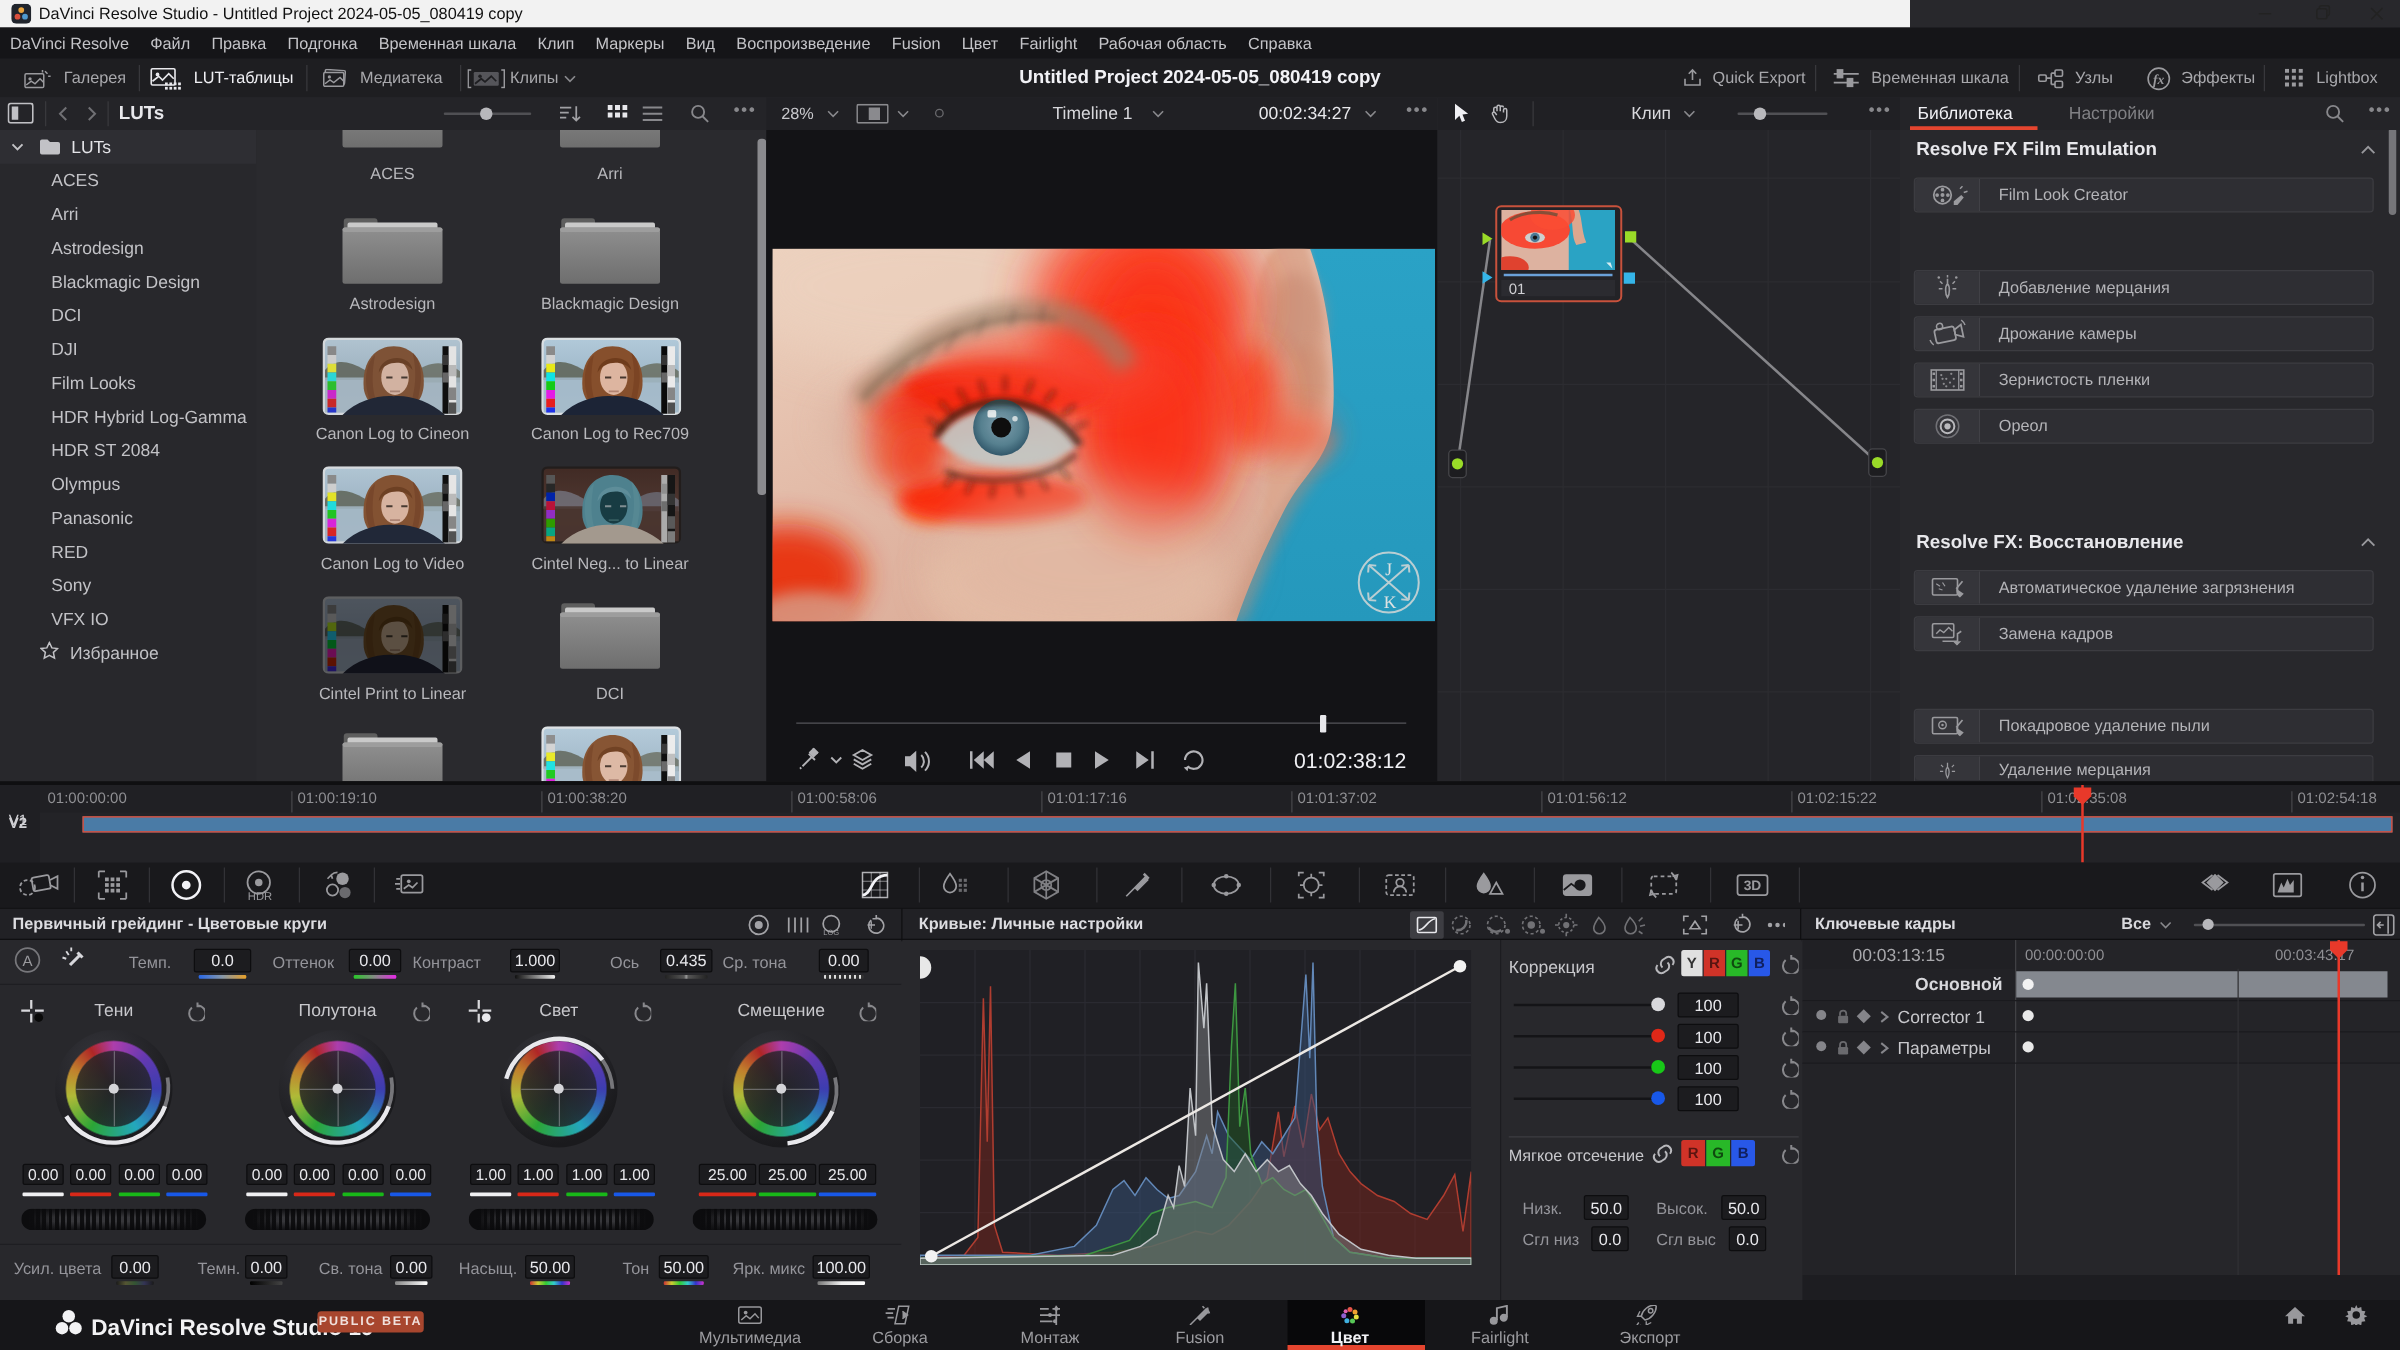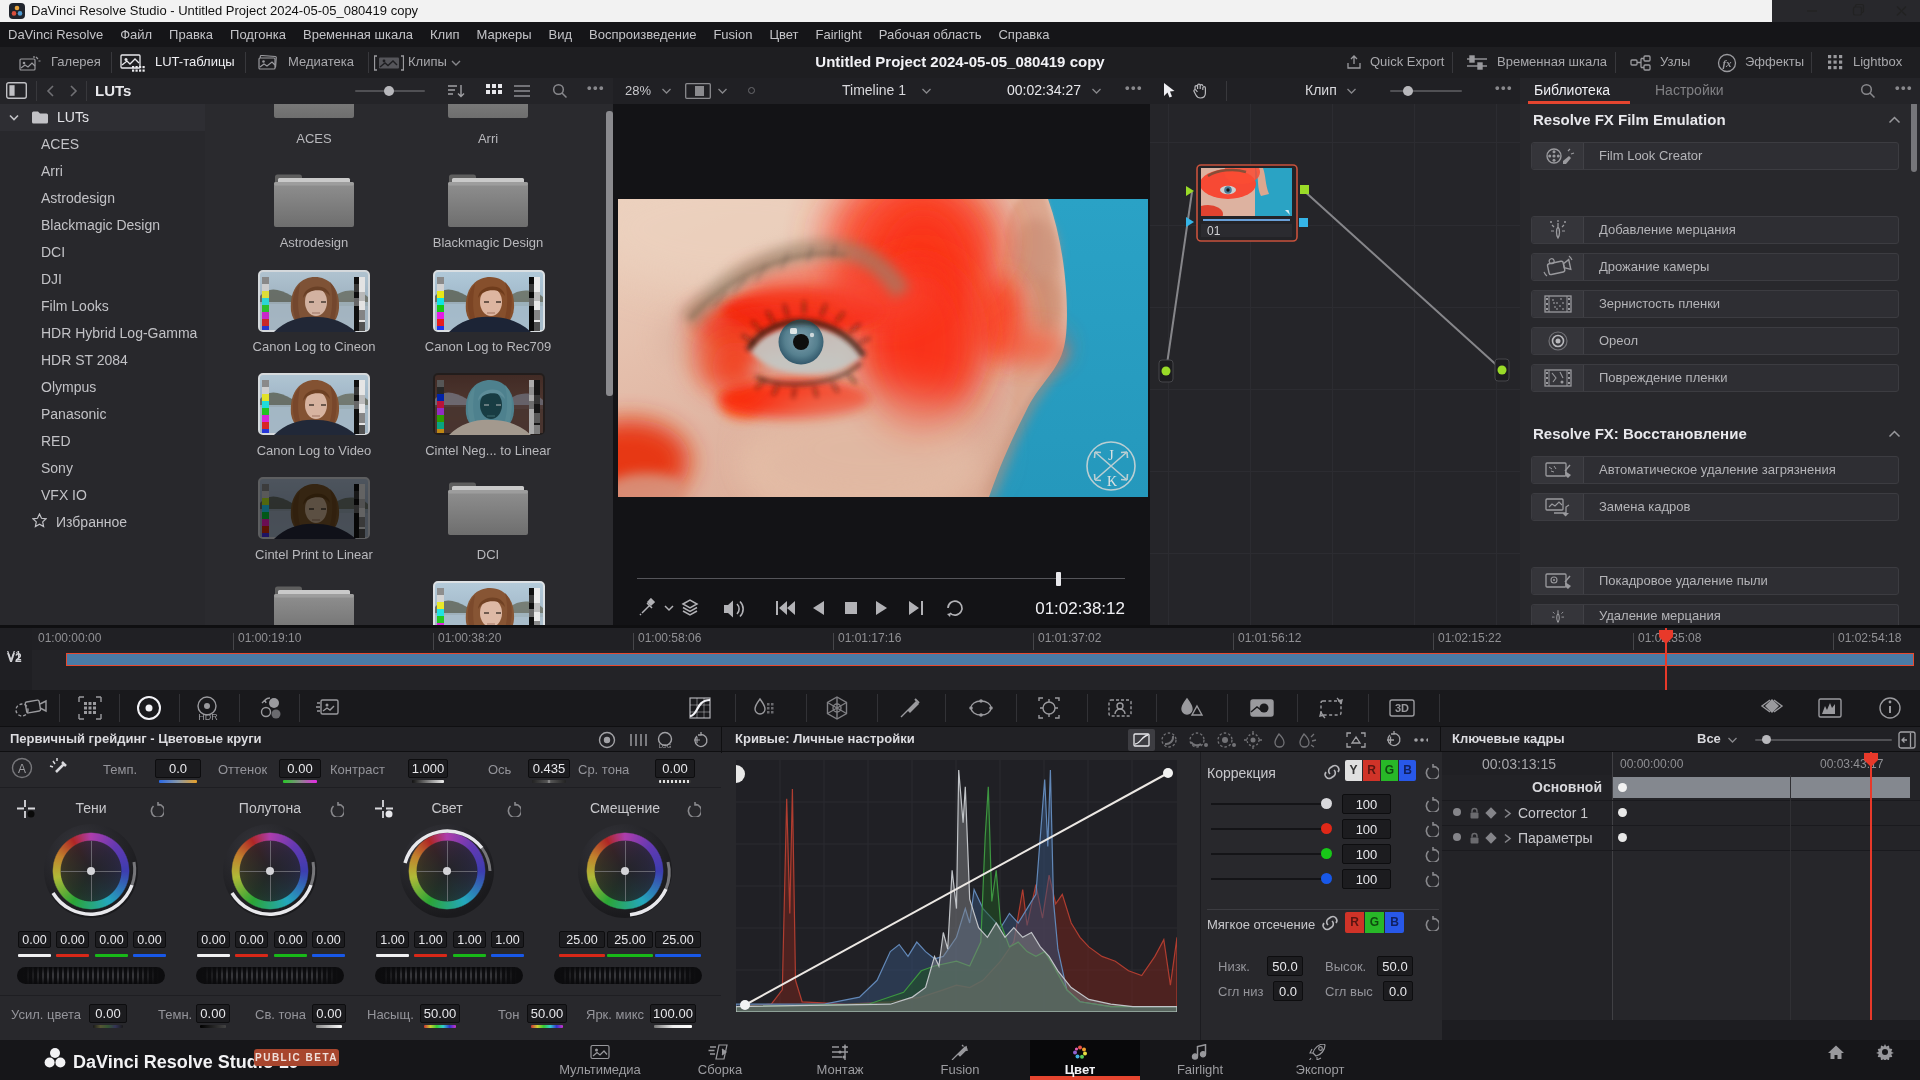--- a/index.html
+++ b/index.html
@@ -1,20 +1,20 @@
 <!DOCTYPE html>
 <html><head><meta charset="utf-8">
 <style>
 * { margin:0; padding:0; box-sizing:border-box; }
 html,body { width:1920px; height:1080px; overflow:hidden; background:#28282c;
   font-family:"Liberation Sans", sans-serif; }
 .abs { position:absolute; }
 #stage { position:relative; width:1920px; height:1080px; }
 
-#titlebar { left:0; top:0; width:1772px; height:22px; background:#f2f2f2; color:#111;
+#titlebar { left:0; top:0; width:1528px; height:22px; background:#f2f2f2; color:#111;
   font-size:13px; }
 #titlebar .ttext { position:absolute; left:31px; top:3px; }
 
 #menubar { left:0; top:22px; width:1920px; height:25px; background:#151518; color:#c4c4c8;
   font-size:13px; display:flex; align-items:center; }
 #menubar span { margin-left:17px; }
 #menubar span:first-child { margin-left:8px; }
 
 #toolbar { left:0; top:47px; width:1920px; height:31px; background:#1e1e21; color:#a8a8ac; font-size:13px;}
 .tsep { position:absolute; top:5px; width:1px; height:21px; background:#38383c; }
@@ -667,37 +667,20 @@
           </svg></div>
         <span class="fxtx">Зернистость пленки</span>
       </div>
   <div class="fxitem" style="top:223px">
         <div class="fxic"><svg width="52" height="26" viewBox="0 0 52 26">
             <circle cx="26" cy="13" r="9" fill="none" stroke="#9a9a9e" stroke-width="1.2" opacity="0.6"></circle>
             <circle cx="26" cy="13" r="5.5" fill="none" stroke="#b8b8bc" stroke-width="1.6"></circle>
             <circle cx="26" cy="13" r="2.5" fill="#b8b8bc"></circle>
           </svg></div>
         <span class="fxtx">Ореол</span>
-      </div>
-  <div class="fxitem" style="top:260px">
-        <div class="fxic"><svg width="52" height="26" viewBox="0 0 52 26">
-            <rect x="13" y="5" width="26" height="16" fill="none" stroke="#9a9a9e" stroke-width="1.3"></rect>
-            <path d="M17,5 v16 M35,5 v16" stroke="#9a9a9e" stroke-width="1"></path>
-            <g fill="#9a9a9e">
-              <rect x="14" y="7" width="2" height="2"></rect>
-              <rect x="14" y="12" width="2" height="2"></rect>
-              <rect x="14" y="17" width="2" height="2"></rect>
-              <rect x="36" y="7" width="2" height="2"></rect>
-              <rect x="36" y="12" width="2" height="2"></rect>
-              <rect x="36" y="17" width="2" height="2"></rect>
-            </g>
-            <path d="M20,8 l4,5 -3,4 M28,7 l3,6" stroke="#9a9a9e" stroke-width="1.1" fill="none"></path>
-            <circle cx="30" cy="17" r="1.5" fill="#9a9a9e"></circle>
-          </svg></div>
-        <span class="fxtx">Повреждение пленки</span>
       </div>
   <span class="fxhead" style="top:321px">Resolve FX: Восстановление</span>
   <svg class="abs" style="left:368px;top:326px" width="13" height="8" viewBox="0 0 13 8">
         <path d="M1.5 6.5 l5 -5 5 5" fill="none" stroke="#98989c" stroke-width="1.5"></path>
       </svg>
   <div class="fxitem" style="top:352px">
         <div class="fxic"><svg width="52" height="26" viewBox="0 0 52 26">
             <rect x="14" y="6" width="20" height="13" rx="1" fill="none" stroke="#9a9a9e" stroke-width="1.3"></rect>
             <path d="M17,10 l3,2 M22,9 l2,3 M19,14 l3,1" stroke="#9a9a9e" stroke-width="1"></path>
             <path d="M33,14 l6,4 -3,3 c-2,-1 -3,-3 -3,-7 Z" fill="#9a9a9e"></path>

